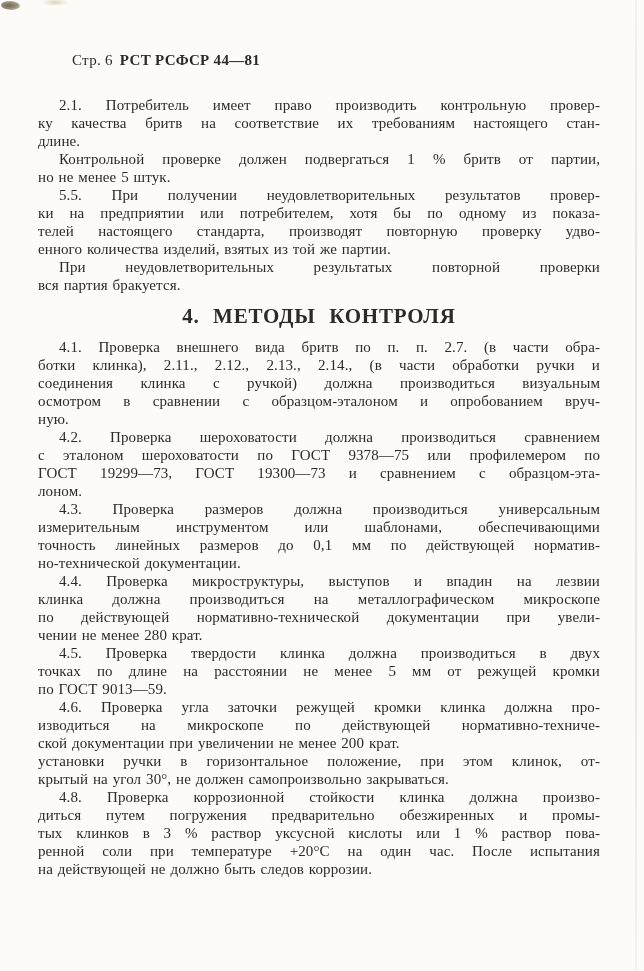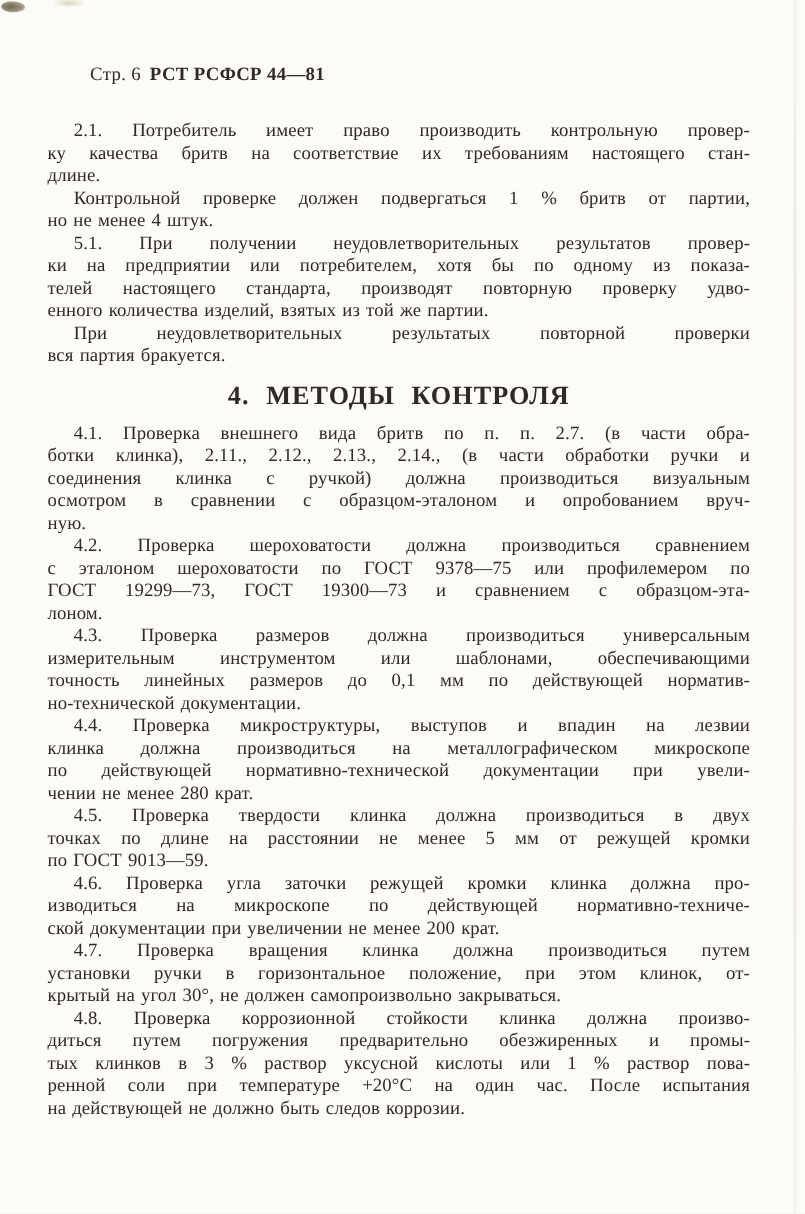--- a/index.html
+++ b/index.html
@@ -92,24 +92,24 @@
 
   <div class="body">
     <div id="intro-paragraphs">
         <div class="paragraph">
           <div class="line first">2.1. Потребитель имеет право производить контрольную провер-</div>
           <div class="line">ку качества бритв на соответствие их требованиям настоящего стан-</div>
           <div class="line last">длине.</div>
         </div>
         <div class="paragraph">
           <div class="line first">Контрольной проверке должен подвергаться 1 % бритв от партии,</div>
-          <div class="line last">но не менее 4 штук.</div>
+          <div class="line last">но не менее 5 штук.</div>
         </div>
         <div class="paragraph">
-          <div class="line first">5.1. При получении неудовлетворительных результатов провер-</div>
+          <div class="line first">5.5. При получении неудовлетворительных результатов провер-</div>
           <div class="line">ки на предприятии или потребителем, хотя бы по одному из показа-</div>
           <div class="line">телей настоящего стандарта, производят повторную проверку удво-</div>
           <div class="line last">енного количества изделий, взятых из той же партии.</div>
         </div>
         <div class="paragraph">
           <div class="line first">При неудовлетворительных результатых повторной проверки</div>
           <div class="line last">вся партия бракуется.</div>
         </div>
       </div>
     <div class="heading">4. МЕТОДЫ КОНТРОЛЯ</div>
@@ -143,21 +143,20 @@
           <div class="line first">4.5. Проверка твердости клинка должна производиться в двух</div>
           <div class="line">точках по длине на расстоянии не менее 5 мм от режущей кромки</div>
           <div class="line last">по ГОСТ 9013—59.</div>
         </div>
         <div class="paragraph">
           <div class="line first">4.6. Проверка угла заточки режущей кромки клинка должна про-</div>
           <div class="line">изводиться на микроскопе по действующей нормативно-техниче-</div>
           <div class="line last">ской документации при увеличении не менее 200 крат.</div>
         </div>
         <div class="paragraph">
-          <div class="line first">4.7. Проверка вращения клинка должна производиться путем</div>
           <div class="line">установки ручки в горизонтальное положение, при этом клинок, от-</div>
           <div class="line last">крытый на угол 30°, не должен самопроизвольно закрываться.</div>
         </div>
         <div class="paragraph">
           <div class="line first">4.8. Проверка коррозионной стойкости клинка должна произво-</div>
           <div class="line">диться путем погружения предварительно обезжиренных и промы-</div>
           <div class="line">тых клинков в 3 % раствор уксусной кислоты или 1 % раствор пова-</div>
           <div class="line">ренной соли при температуре +20°С на один час. После испытания</div>
           <div class="line last">на действующей не должно быть следов коррозии.</div>
         </div>

